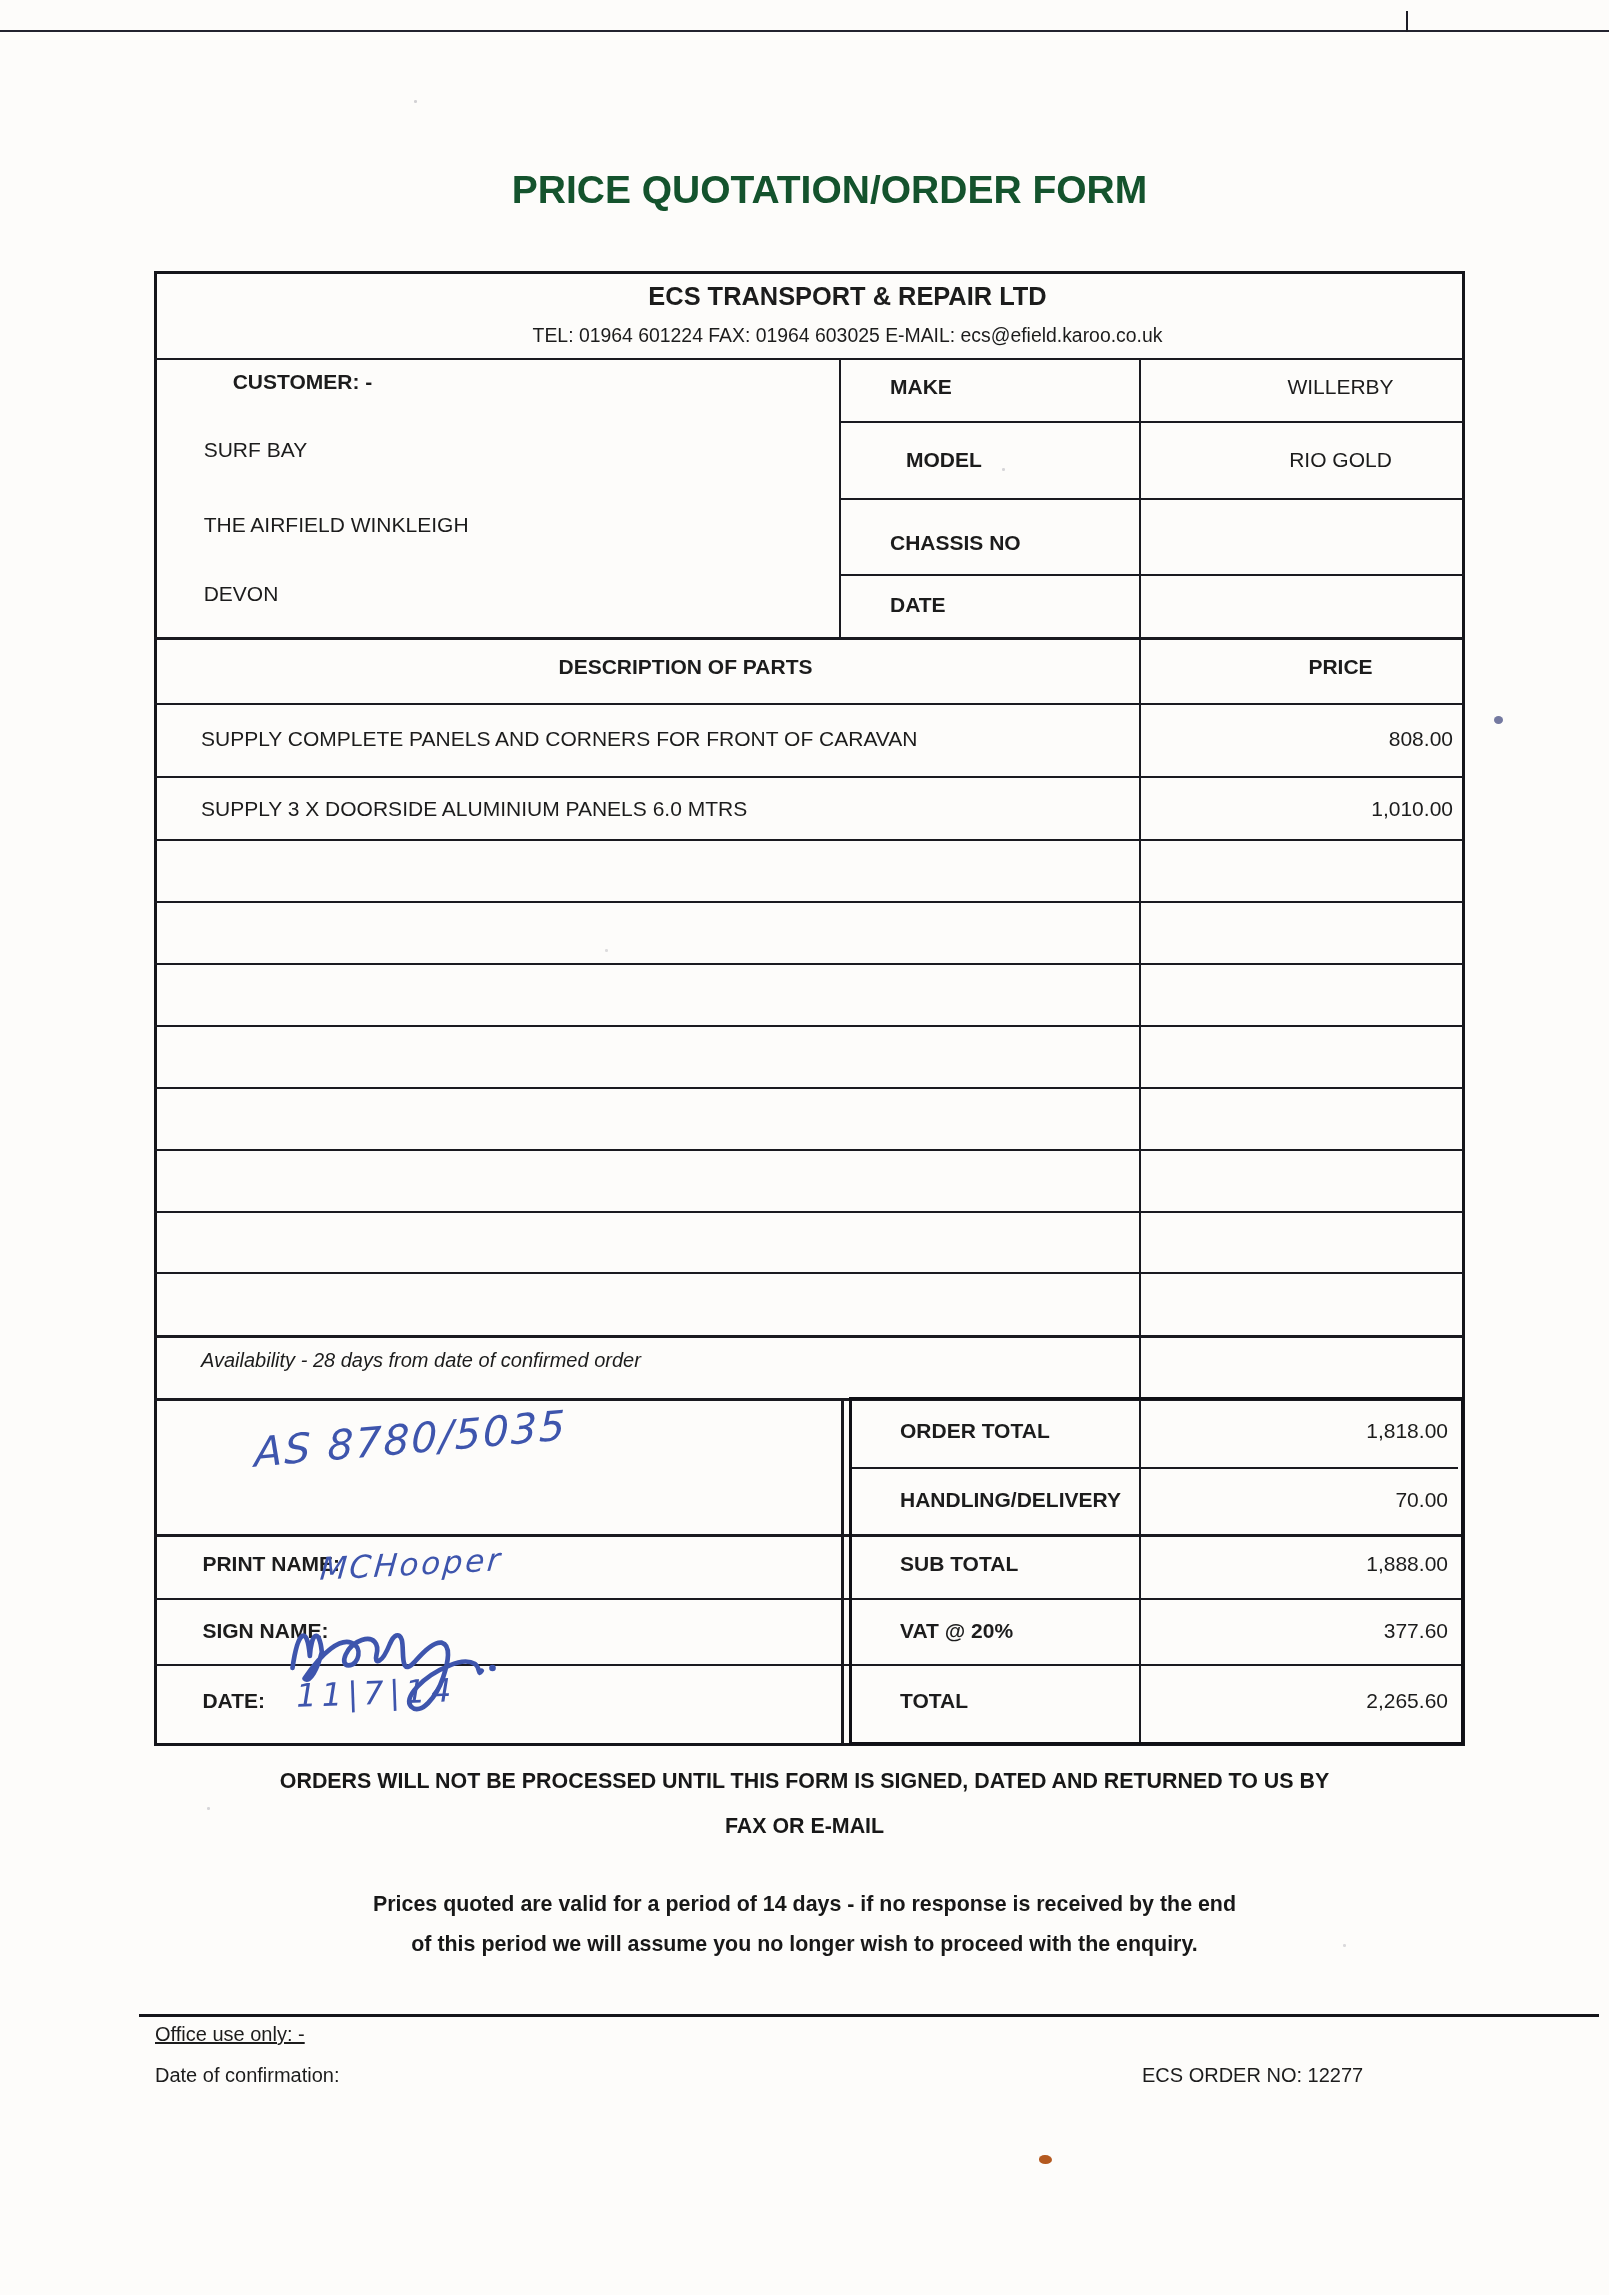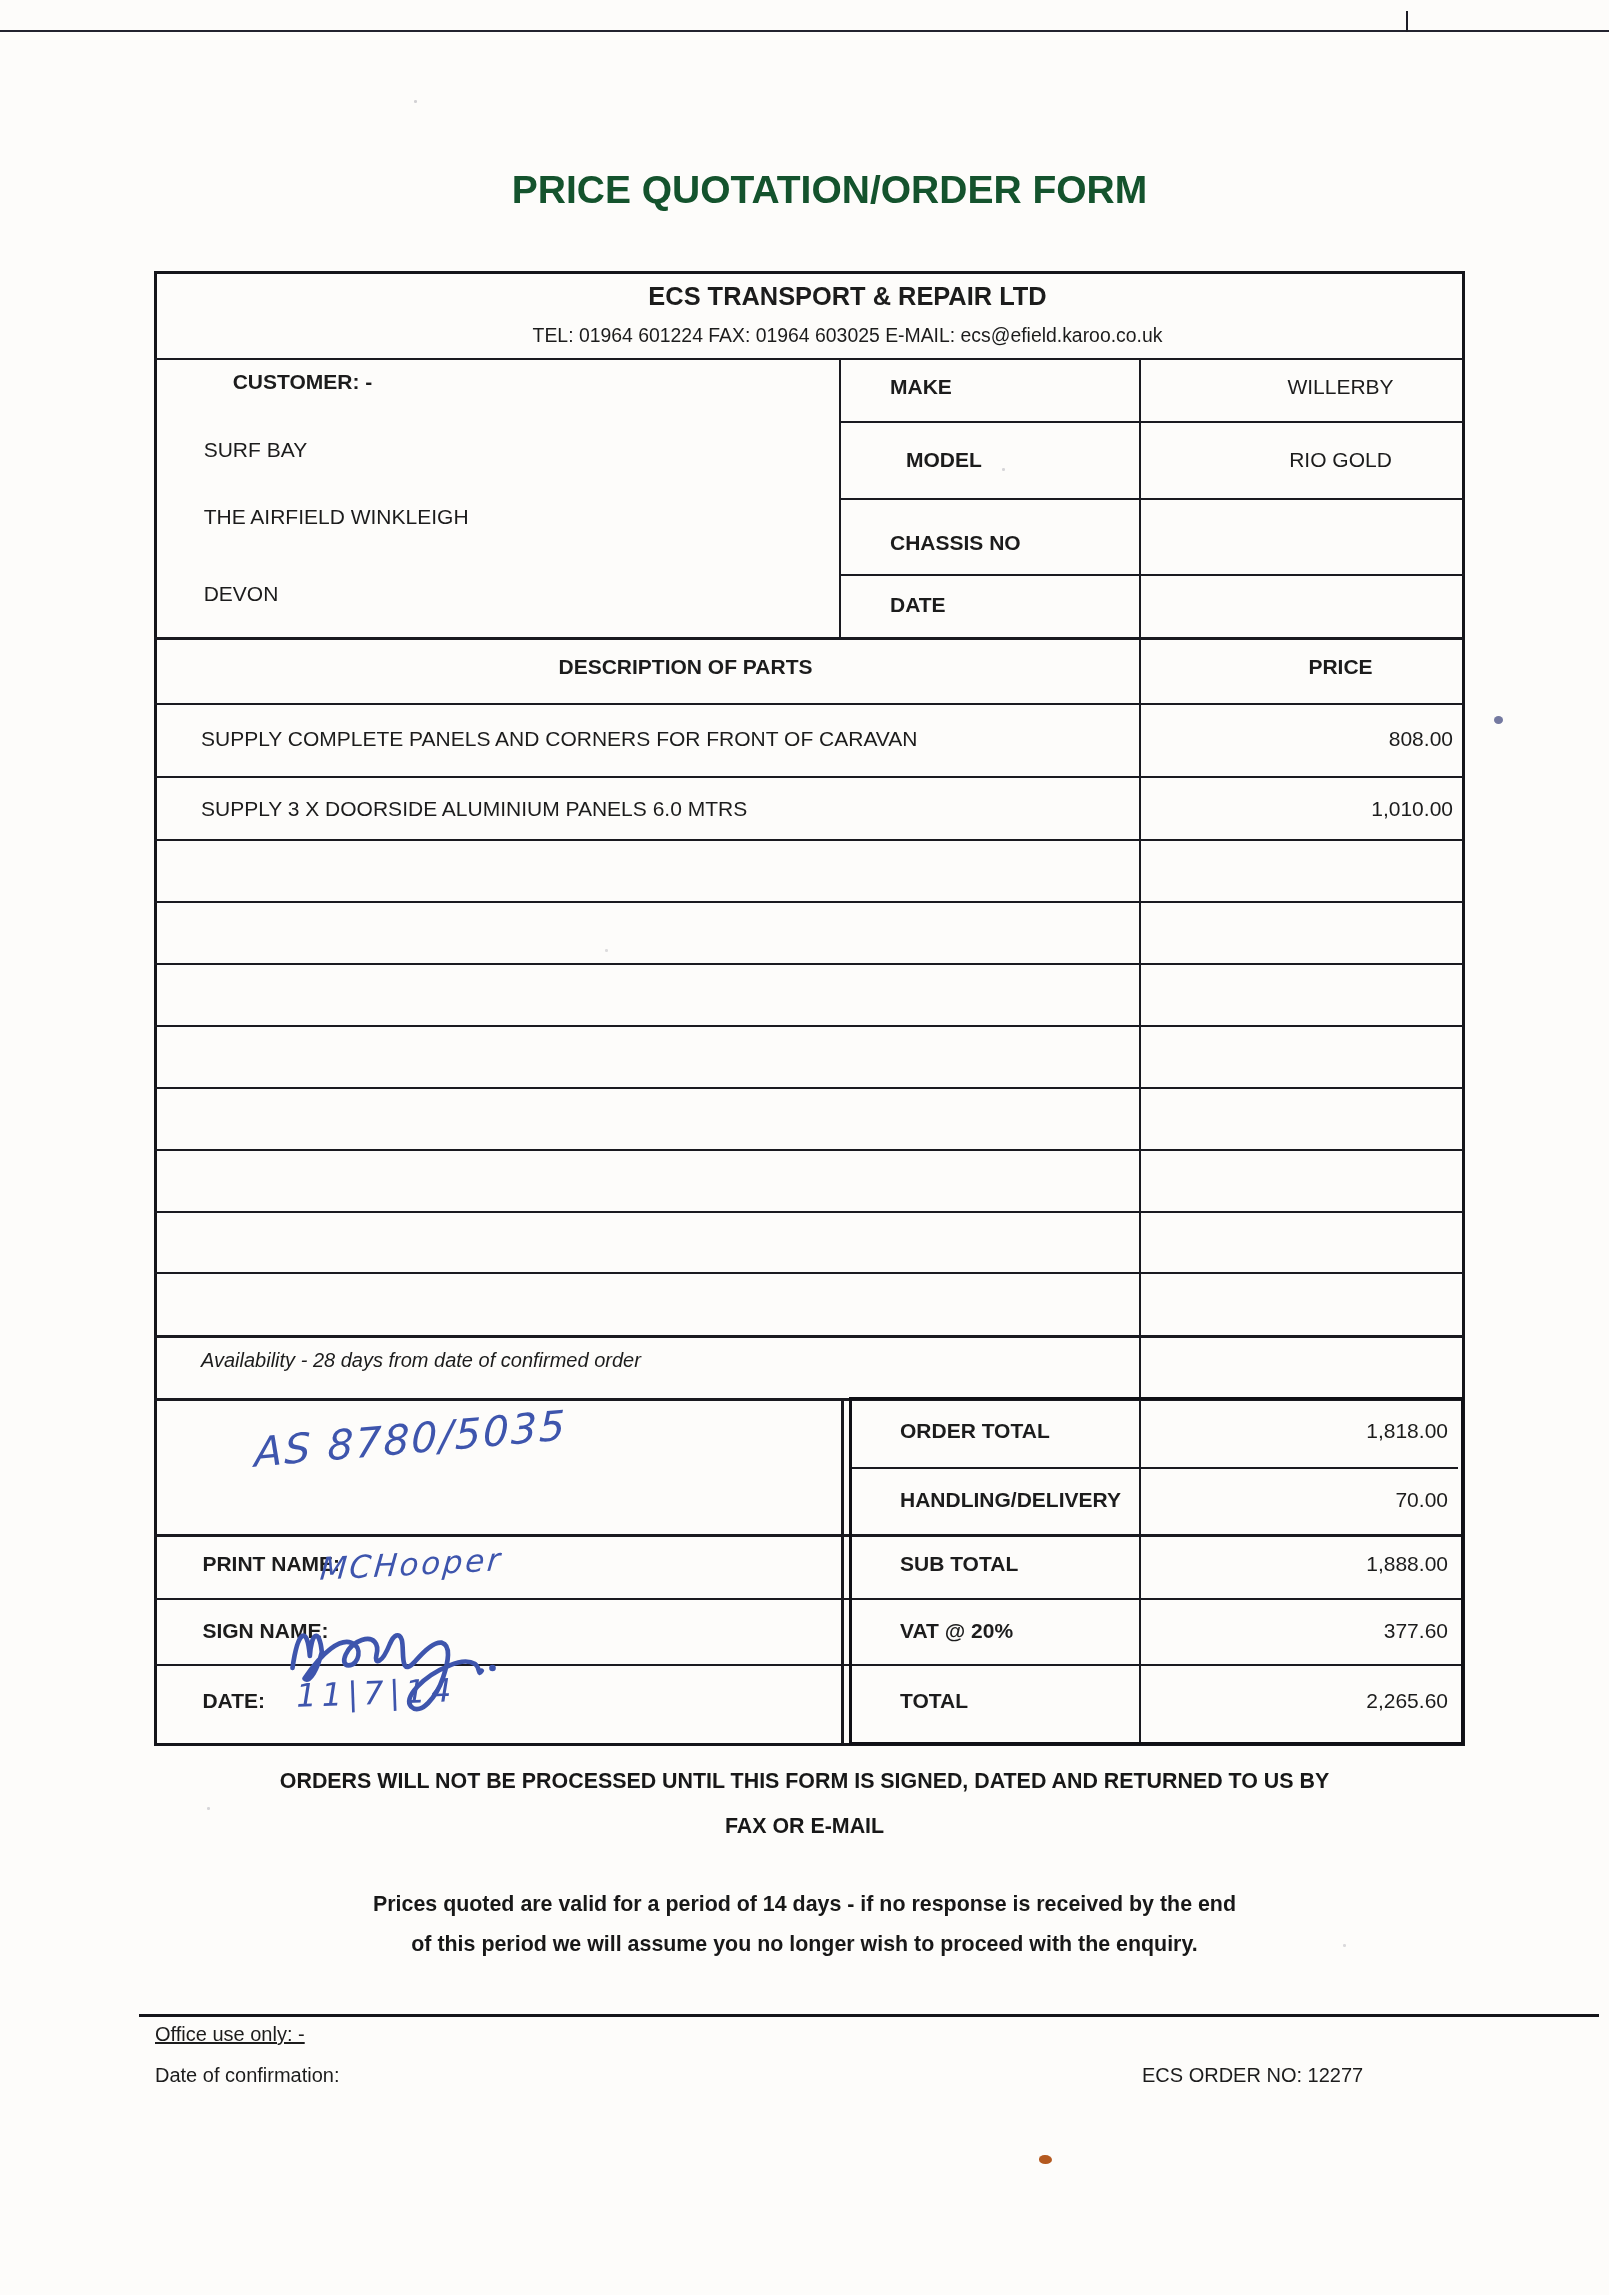--- a/index.html
+++ b/index.html
@@ -96,21 +96,21 @@
     <div class="lh" style="left:0;top:1327px;width:1309px;"></div>
     <div class="lh" style="left:0;top:1393px;width:1309px;"></div>
 
     <div class="lv" style="left:685px;top:87px;height:279px;"></div>
     <div class="lv" style="left:985px;top:87px;height:1386px;"></div>
     <div class="lv" style="left:687px;top:1127px;height:346px;width:2.7px;"></div>
     <div class="totalsbox"></div>
 
     <div class="t bold abs" style="left:10.7px;top:99px;margin-left:29px;">CUSTOMER: -</div>
     <div class="t abs" style="left:10.7px;top:167px;">SURF BAY</div>
-    <div class="t abs" style="left:10.7px;top:234px;">THE AIRFIELD WINKLEIGH</div>
+    <div class="t abs" style="left:10.7px;top:242px;">THE AIRFIELD WINKLEIGH</div>
     <div class="t abs" style="left:10.7px;top:311px;">DEVON</div>
 
     <div class="t bold abs" style="left:697px;top:104px;">MAKE</div>
     <div class="t center abs" style="left:985px;top:104px;width:325px;">WILLERBY</div>
     <div class="t bold abs" style="left:713px;top:177px;">MODEL</div>
     <div class="t center abs" style="left:985px;top:177px;width:325px;">RIO GOLD</div>
     <div class="t bold abs" style="left:697px;top:260px;">CHASSIS NO</div>
     <div class="t center abs" style="left:985px;top:253px;width:325px;"></div>
     <div class="t bold abs" style="left:697px;top:322px;">DATE</div>
     <div class="t center abs" style="left:985px;top:322px;width:325px;"></div>

